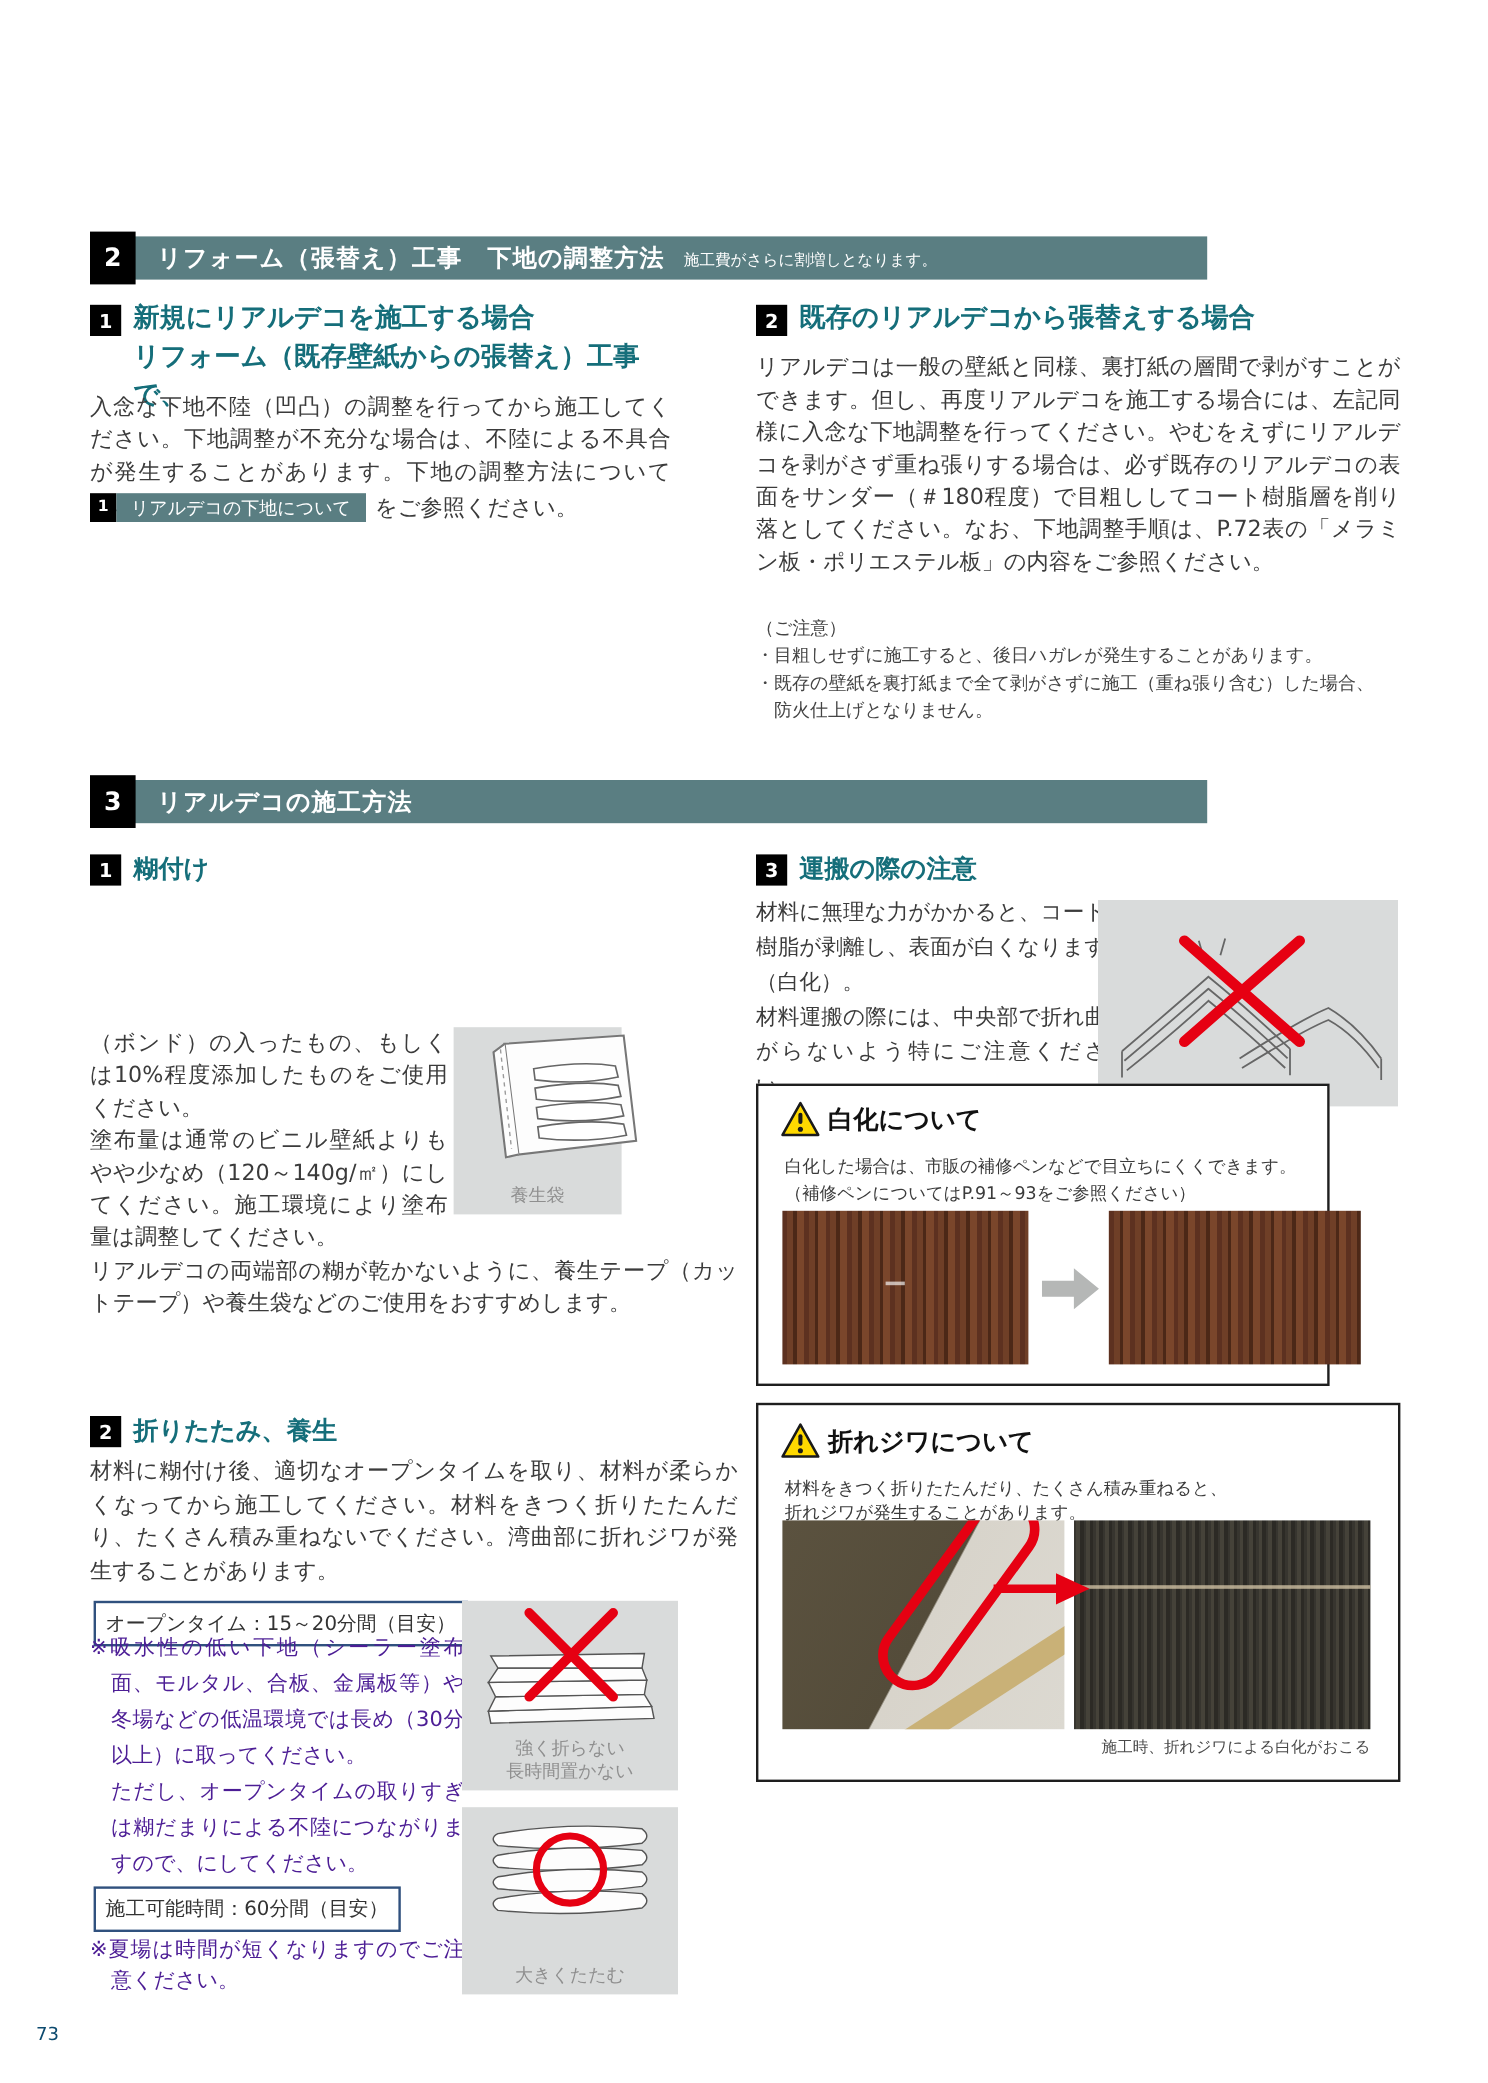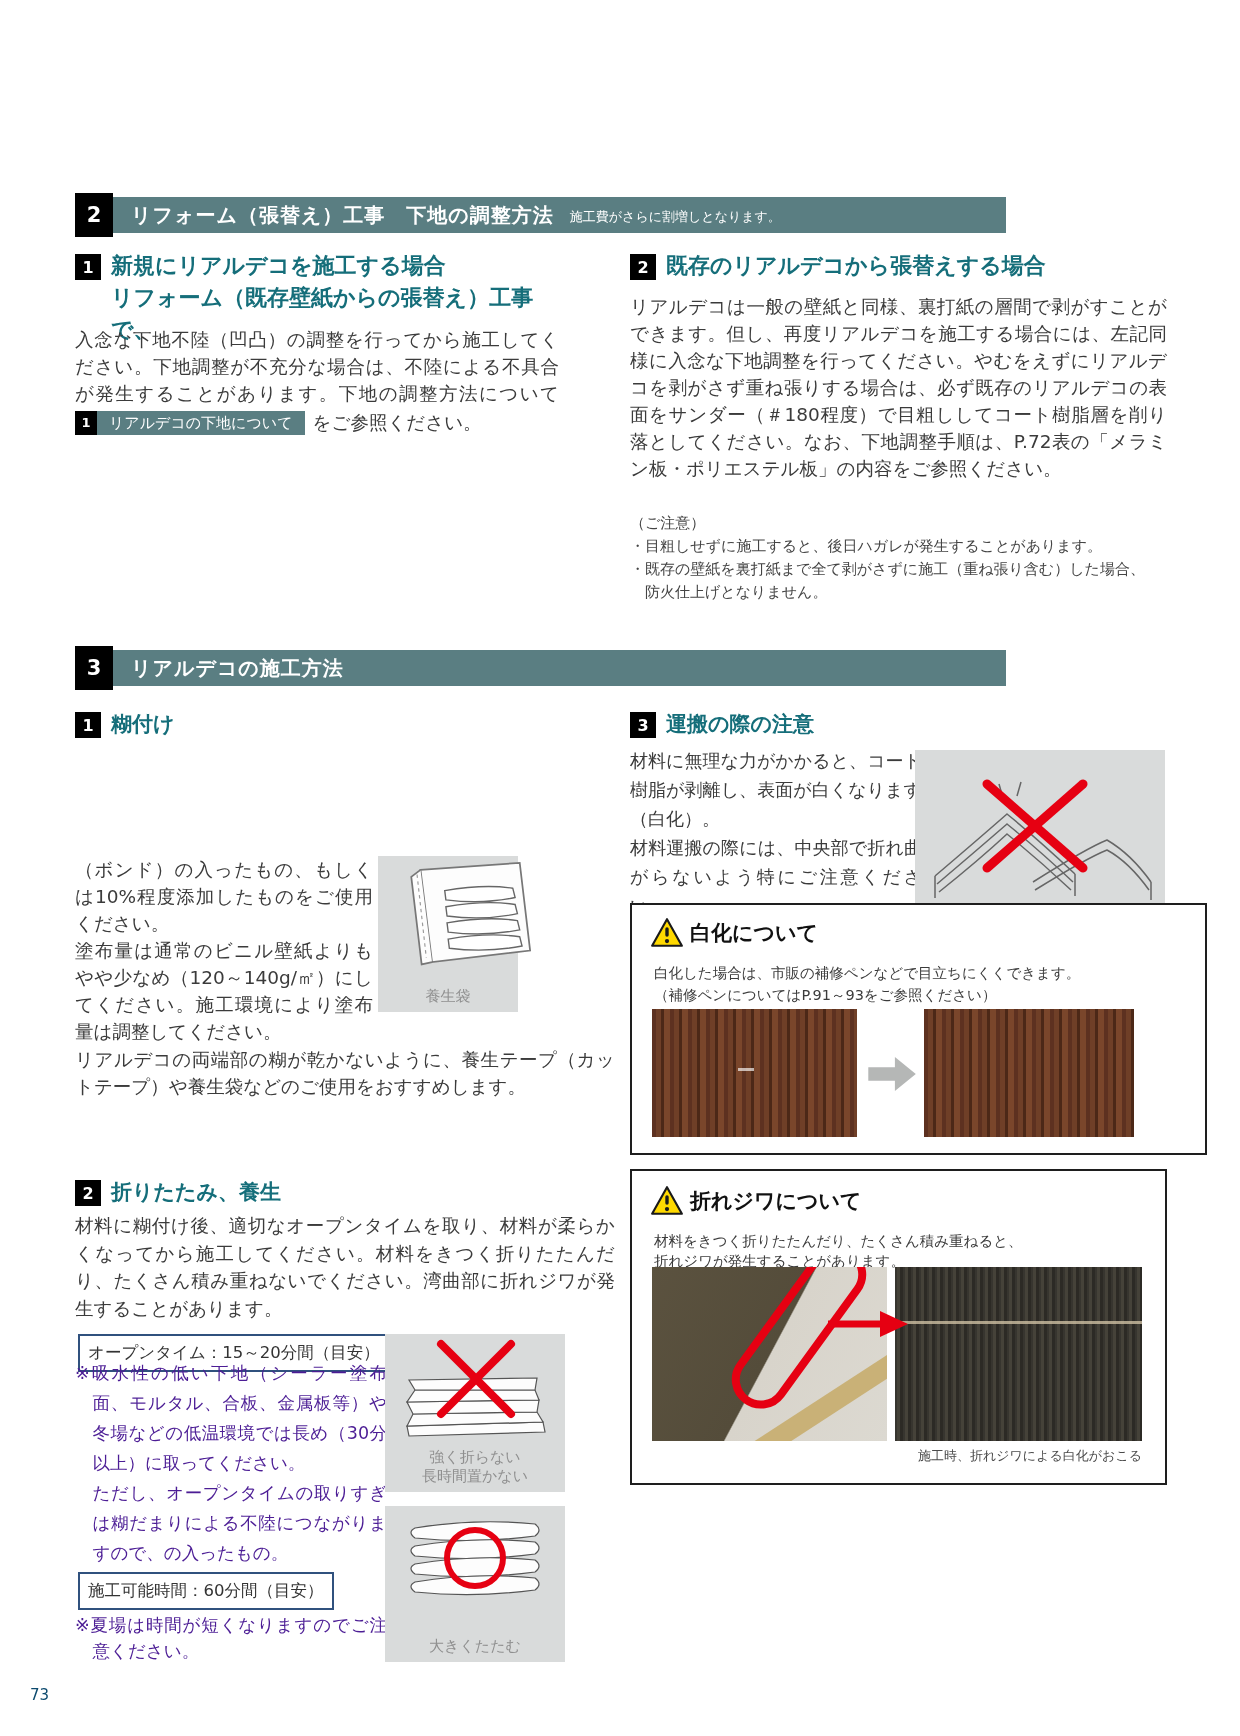--- a/index.html
+++ b/index.html
@@ -119,21 +119,21 @@
 
   <div class="subhead" style="left:75px;top:1176px;">
     <span class="badge">2</span>
     <span class="htext" style="font-size:21px;">折りたたみ、養生</span>
   </div>
   <div class="body-txt" style="left:75px;top:1214px;width:540px;line-height:27.5px;font-family:Liberation Mono, monospace;">材料に糊付け後、適切なオープンタイムを取り、材料が柔らかくなってから施工してください。材料をきつく折りたたんだり、たくさん積み重ねないでください。湾曲部に折れジワが発生することがあります。</div>
 
   <div class="blue-box" style="left:78px;top:1334px;">オープンタイム：15～20分間（目安）</div>
   <div class="hang-note" style="left:75px;top:1358px;width:312px;">
     <p class="hang">※吸水性の低い下地（シーラー塗布面、モルタル、合板、金属板等）や冬場などの低温環境では長め（30分以上）に取ってください。</p>
-    <p class="indent">ただし、オープンタイムの取りすぎは糊だまりによる不陸につながりますので、の入ったもの。</p>
+    <p class="indent">ただし、オープンタイムの取りすぎは糊だまりによる不陸につながりますので、にしてください。</p>
   </div>
   <div class="blue-box" style="left:78px;top:1572px;">施工可能時間：60分間（目安）</div>
   <div class="hang-note" style="left:75px;top:1612px;width:312px;line-height:26px;">
     <p class="hang">※夏場は時間が短くなりますのでご注意ください。</p>
   </div>
 
   <div class="gimg" style="left:385px;top:1506px;width:180px;height:156px;">
     <svg width="180" height="112" viewBox="0 0 180 112">
       <g fill="#fdfdfd" stroke="#555" stroke-width="1.2">
         <path d="M30,22 Q90,12 150,18 Q158,24 150,30 Q90,38 30,32 Q22,26 30,22 Z"></path>
@@ -184,21 +184,21 @@
         <path d="M20,126 L20,148 M160,124 L160,146 M236,132 L236,150"></path>
         <path d="M88,48 L84,34 M102,46 L106,32"></path>
       </g>
       <g stroke="#e60012" stroke-width="9" stroke-linecap="round">
         <line x1="72" y1="34" x2="168" y2="118"></line>
         <line x1="168" y1="34" x2="72" y2="118"></line>
       </g>
     </svg>
   </div>
 
-  <div class="outline-box" style="left:630px;top:903px;width:577px;height:252px;">
+  <div class="outline-box" style="left:630px;top:903px;width:478px;height:252px;">
     <svg class="abs" style="left:18px;top:12px;" width="34" height="31" viewBox="0 0 32 29">
       <polygon points="16,2 30,27 2,27" fill="#ffd900" stroke="#1a1a1a" stroke-width="2" stroke-linejoin="round"></polygon>
       <rect x="14.4" y="9.5" width="3.2" height="9" rx="1.6" fill="#1a1a1a"></rect>
       <circle cx="16" cy="22.5" r="2" fill="#1a1a1a"></circle>
     </svg>
     <div class="ob-title" style="left:58px;top:14px;">白化について</div>
     <div class="ob-line" style="left:22px;top:58px;">白化した場合は、市販の補修ペンなどで目立ちにくくできます。</div>
     <div class="ob-line" style="left:22px;top:80px;">（補修ペンについてはP.91～93をご参照ください）</div>
     <div class="wood" style="left:20px;top:104px;width:205px;height:128px;">
       <div class="white-mark"></div>

